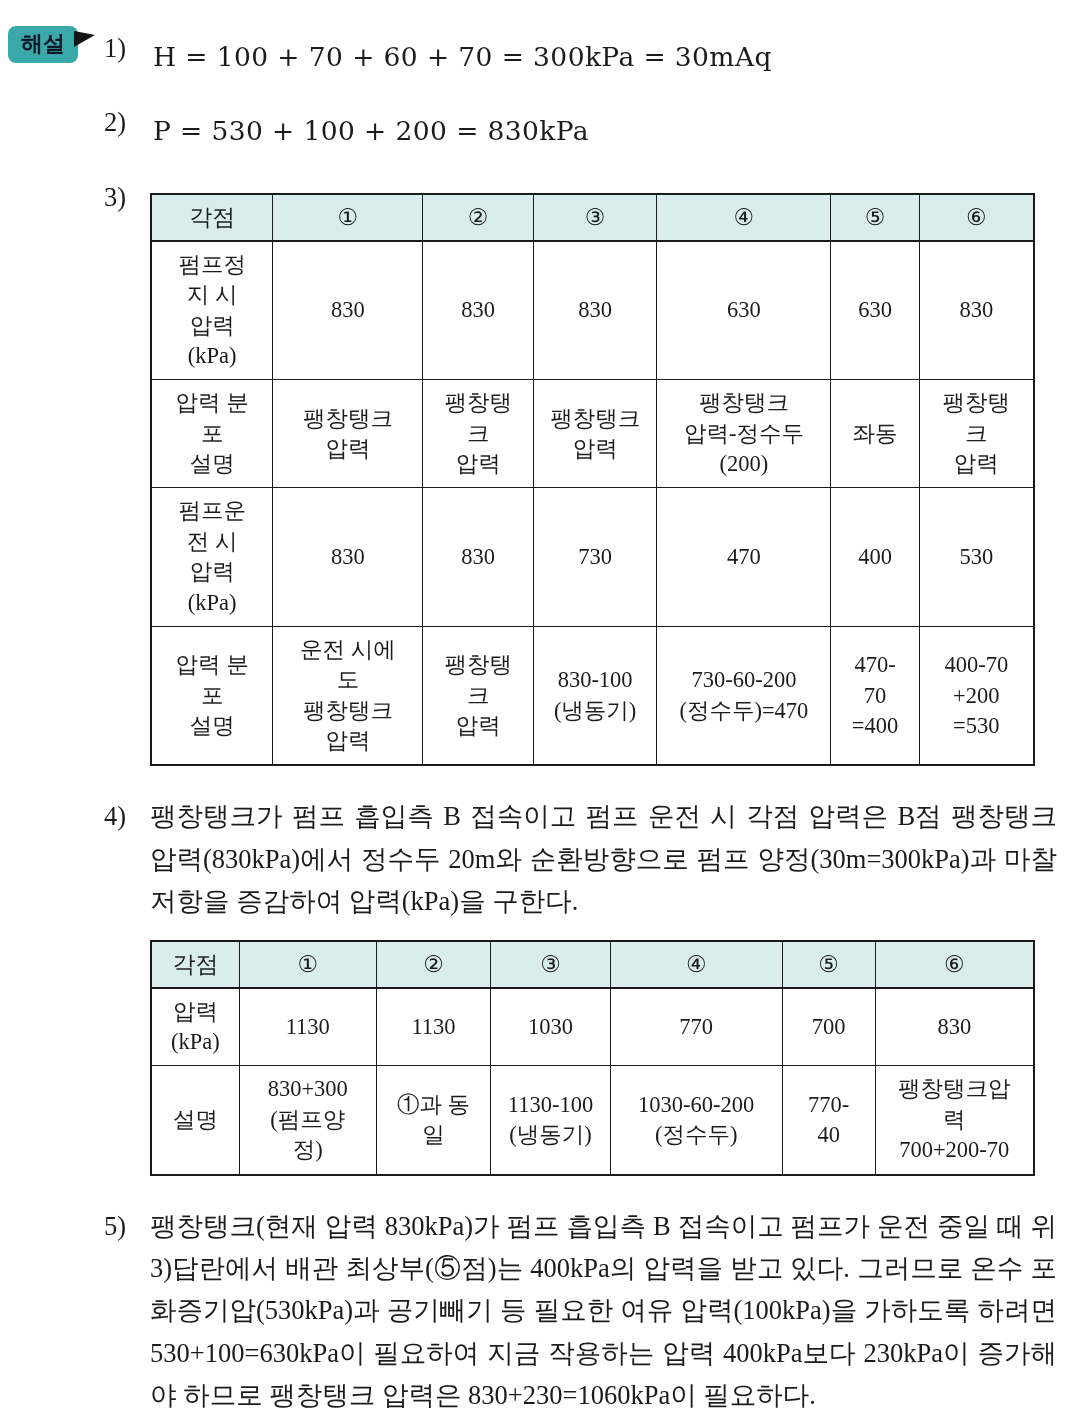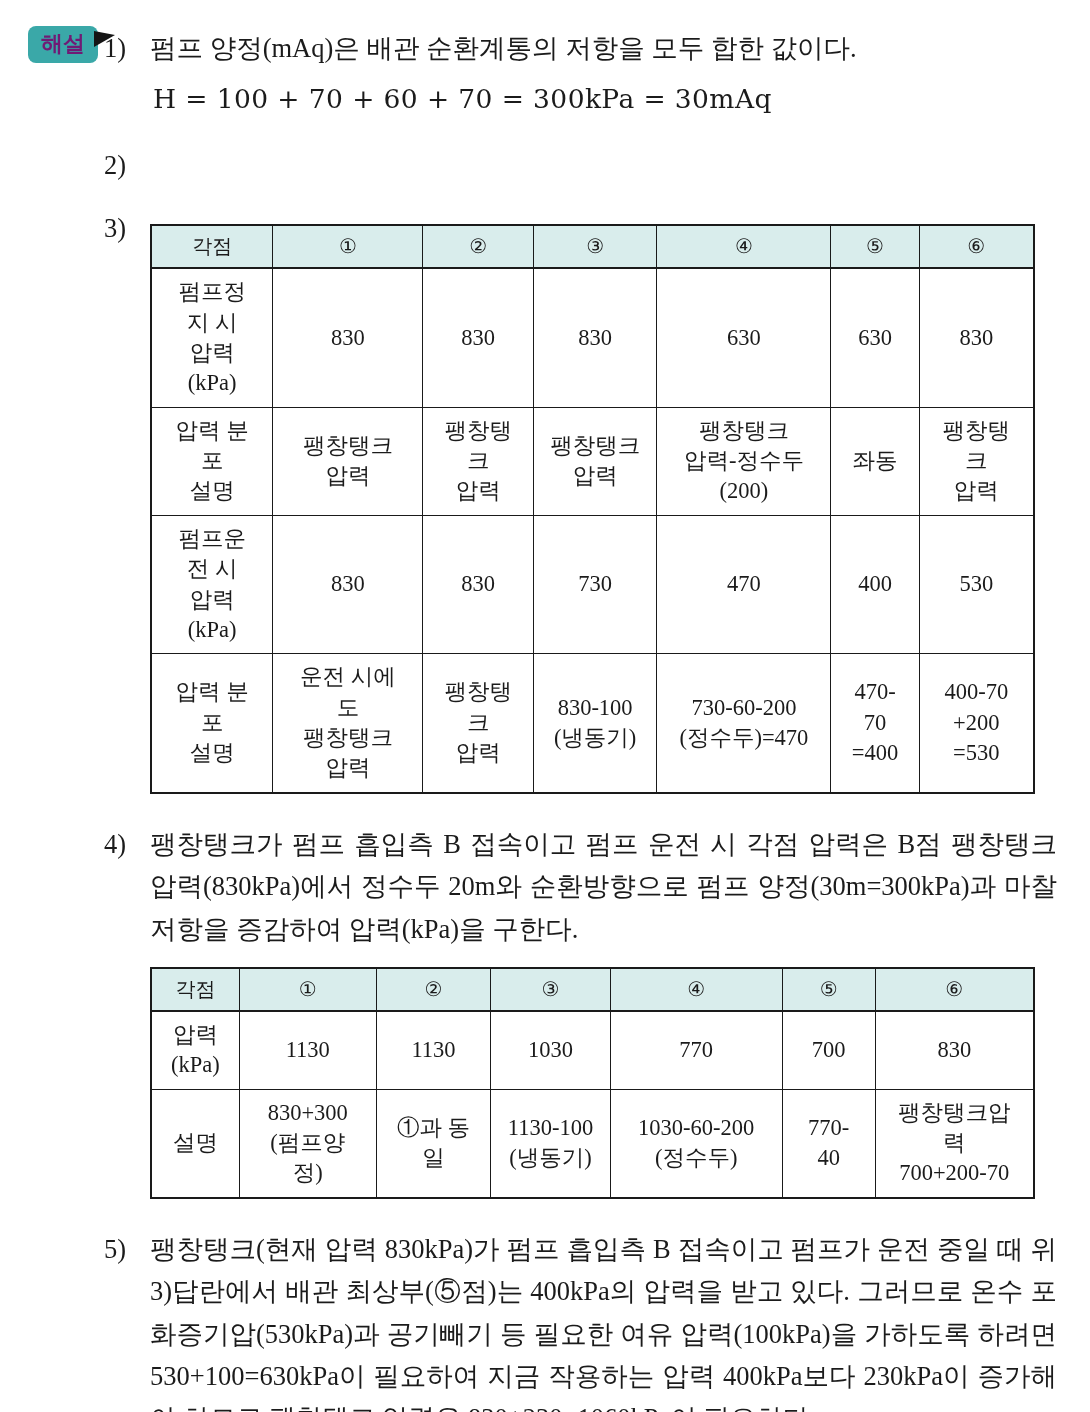--- a/index.html
+++ b/index.html
@@ -6,22 +6,22 @@
   .page{
     position:relative;
     width:1090px;height:1412px;
     background:#ffffff;
     font-family:"Liberation Serif","DejaVu Serif",serif;
     color:#1b1b1b;
     overflow:hidden;
   }
   
   .badge{
-    position:absolute;left:28px;top:26px;
-    background:#3aa8a8;color:#701a75;
+    position:absolute;left:8px;top:26px;
+    background:#3aa8a8;color:#0f172a;
     font-family:"Liberation Sans","DejaVu Sans",sans-serif;
     font-weight:bold;font-size:22px;line-height:1;
     padding:7px 13px 8px 13px;border-radius:8px;
   }
   .badge-arrow{
     position:absolute;right:-17px;top:5px;
     width:0;height:0;
     border-left:21px solid #151515;
     border-top:4px solid transparent;
     border-bottom:12px solid transparent;
@@ -46,48 +46,48 @@
   .soltable th,.soltable td{
     border:1.6px solid #1a1a1a;
     text-align:center;vertical-align:middle;
     padding:8px 16px;line-height:1.35;
     white-space:pre-line;font-weight:normal;
     overflow:hidden;
   }
   .soltable{border:2.4px solid #1a1a1a;}
   .soltable thead th{
     background:#d9edec;
-    font-size:20px;
+    font-size:23px;
     padding:7px 4px;
     border-bottom-width:2.4px;
   }
 </style>
 </head>
 <body>
 
 <div class="page">
 
   <div class="badge">
     <span>해설</span>
     <span class="badge-arrow"></span>
   </div>
 
   <div class="content">
 
     <div class="item">
       <div class="item-no">1)</div>
       <div class="item-body">
-        <p class="item-text">펌프 양정(mAq)은 배관 순환계통의 저항을 모두 합한 값이다.</p>
         <p class="formula">H = 100 + 70 + 60 + 70 = 300kPa = 30mAq</p>
       </div>
     </div>
 
     <div class="item">
       <div class="item-no">2)</div>
       <div class="item-body">
+        <p class="formula">P = 530 + 100 + 200 = 830kPa</p>
       </div>
     </div>
 
     <div class="item">
       <div class="item-no">3)</div>
       <div class="item-body">
 
         <table class="soltable">
           <colgroup>
             <col style="width:13.8%">

